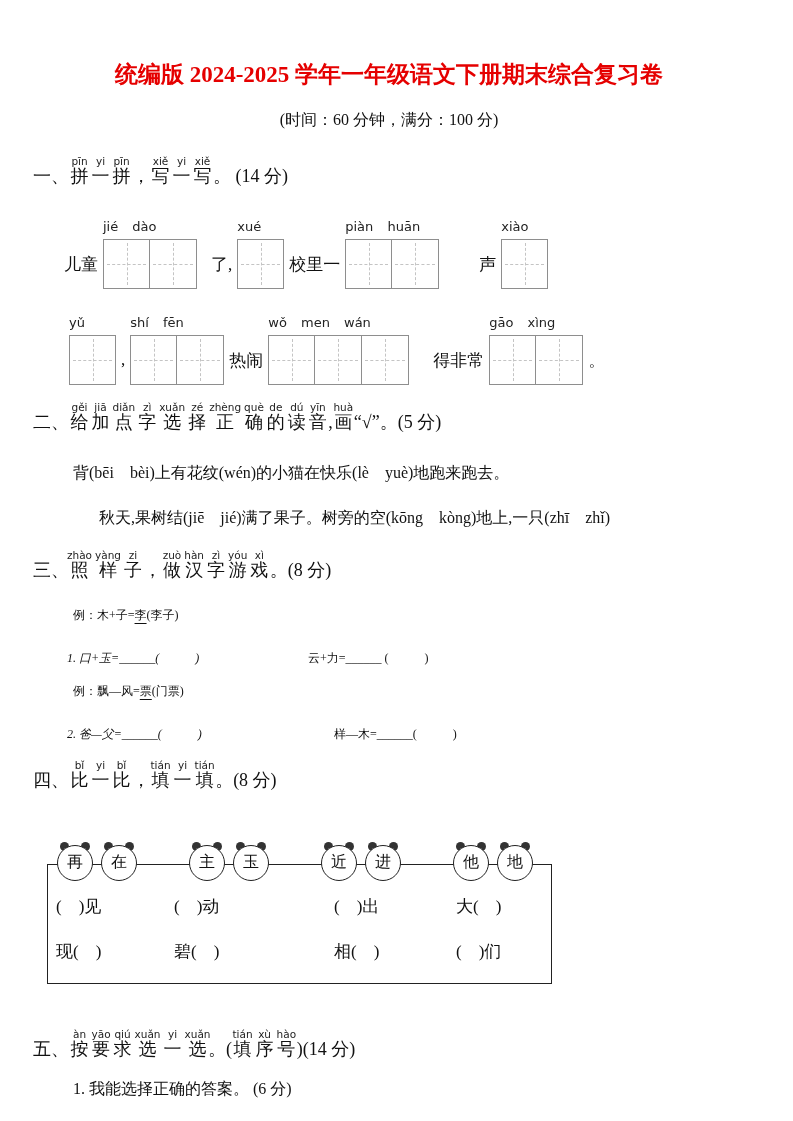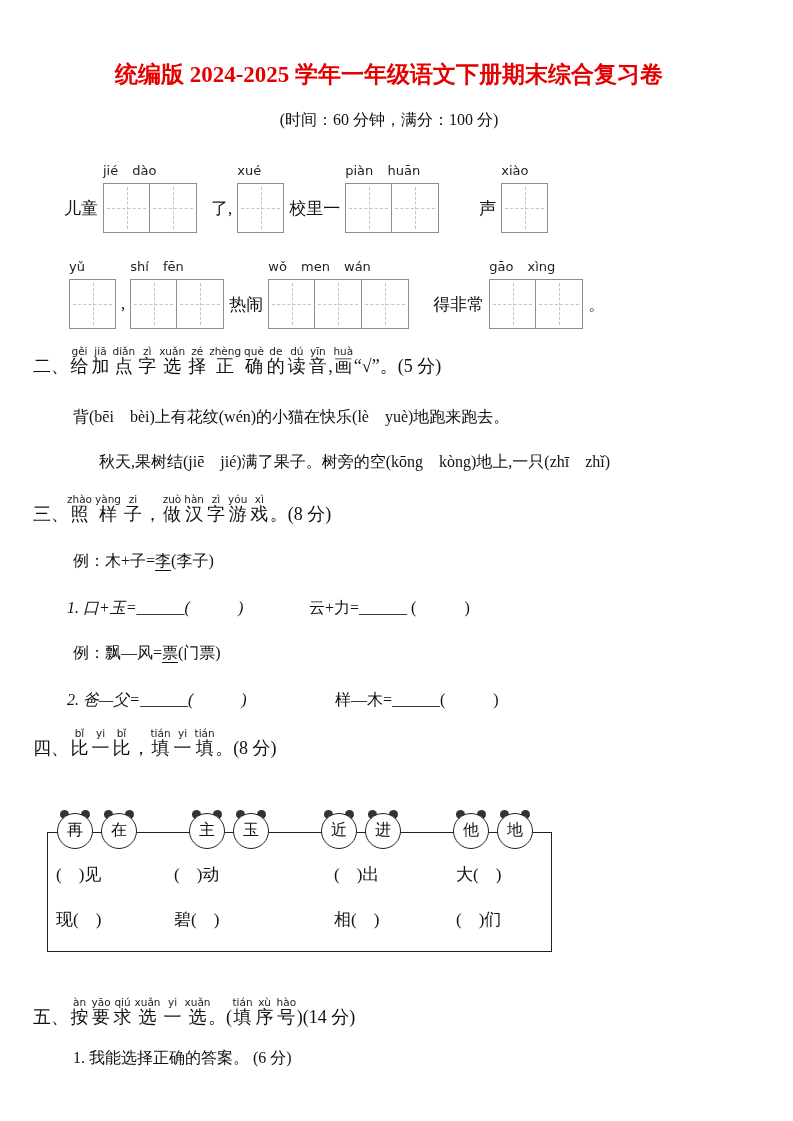--- a/index.html
+++ b/index.html
@@ -26,21 +26,21 @@
     position: absolute; top: -20px; left: 0; right: 0;
     text-align: left; font-size: 13px; white-space: nowrap; word-spacing: 10px;
     color: #222; font-family: "DejaVu Sans", "Liberation Sans", sans-serif;
   }
   .tian { width: 47px; height: 50px; box-sizing: border-box; border: 1.6px solid #8e8e8e; position: relative; background: #fff; }
   .tian + .tian { border-left: none; }
   .tian::before { content: ""; position: absolute; top: 3px; bottom: 3px; left: 50%; border-left: 1px dashed #c4c4c4; }
   .tian::after  { content: ""; position: absolute; left: 3px; right: 3px; top: 50%; border-top: 1px dashed #c4c4c4; }
 
   .body-line { font-size: 16px; }
-  .s3-line { font-size: 16px; }
+  .s3-line { font-size: 12px; }
   .ul { text-decoration: underline; text-underline-offset: 4px; }
   .col-l { display: inline-block; min-width: 238px; font-style: italic; }
 
   
   .s4-wrap { margin: 54px 0 0 14px; width: 505px; position: relative; }
   .bubbles { display: flex; position: relative; z-index: 2; padding-left: 10px; }
   .bubble {
     width: 36px; height: 36px; box-sizing: border-box;
     border: 1.6px solid #222; border-radius: 50%; background: #fff;
     display: flex; align-items: center; justify-content: center;
@@ -62,20 +62,21 @@
 </style>
 </head>
 <body>
 
 <div class="page">
 
   <h1 class="title">统编版 2024-2025 学年一年级语文下册期末综合复习卷</h1>
   <div class="subtitle">(时间：60 分钟，满分：100 分)</div>
 
   <div>
+    <div class="sec-header" style="margin-top:26px;"><span>一、</span><ruby>拼<rt>pīn</rt></ruby><ruby>一<rt>yi</rt></ruby><ruby>拼<rt>pīn</rt></ruby><span>，</span><ruby>写<rt>xiě</rt></ruby><ruby>一<rt>yi</rt></ruby><ruby>写<rt>xiě</rt></ruby><span>。 (14 分)</span></div>
 
     <div class="writing-line" style="margin-top:52px; margin-left:26px;">
       <span class="wtext">儿童</span>
       <span class="grid-group">
         <span class="pinyin-label">jié dào</span>
         <span class="tian"></span>
           <span class="tian"></span>
       </span>
       <span class="wtext" style="margin-left:14px;">了,</span>
       <span class="grid-group">
@@ -131,21 +132,21 @@
 
   <div>
     <div class="sec-header" style="margin-top:22px;"><span>三、</span><ruby>照<rt>zhào</rt></ruby><ruby>样<rt>yàng</rt></ruby><ruby>子<rt>zi</rt></ruby><span>，</span><ruby>做<rt>zuò</rt></ruby><ruby>汉<rt>hàn</rt></ruby><ruby>字<rt>zì</rt></ruby><ruby>游<rt>yóu</rt></ruby><ruby>戏<rt>xì</rt></ruby><span>。(8 分)</span></div>
     <div class="s3-line" style="margin-top:26px; margin-left:40px;">
       <span>例：木+子=</span><span class="ul">李</span><span>(李子)</span>
     </div>
     <div class="s3-line" style="margin-top:26px; margin-left:34px;">
       <span class="col-l">1. 口+玉=______(　　　)</span>
       <span>云+力=______ (　　　)</span>
     </div>
-    <div class="s3-line" style="margin-top:24px; margin-left:40px;">
+    <div class="s3-line" style="margin-top:16px; margin-left:40px;">
       <span>例：飘—风=</span><span class="ul">票</span><span>(门票)</span>
     </div>
     <div class="s3-line" style="margin-top:26px; margin-left:34px;">
       <span class="col-l">2. 爸—父=______(　　　)</span>
       <span style="margin-left:26px;">样—木=______(　　　)</span>
     </div>
   </div>
 
   <div>
     <div class="sec-header" style="margin-top:18px;"><span>四、</span><ruby>比<rt>bǐ</rt></ruby><ruby>一<rt>yi</rt></ruby><ruby>比<rt>bǐ</rt></ruby><span>，</span><ruby>填<rt>tián</rt></ruby><ruby>一<rt>yi</rt></ruby><ruby>填<rt>tián</rt></ruby><span>。(8 分)</span></div>

